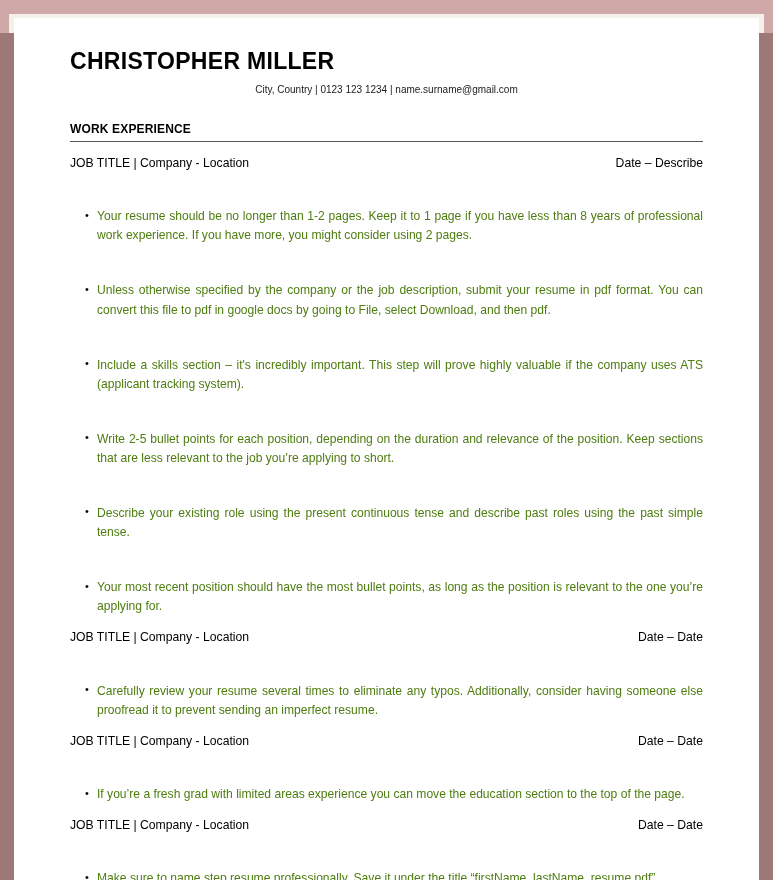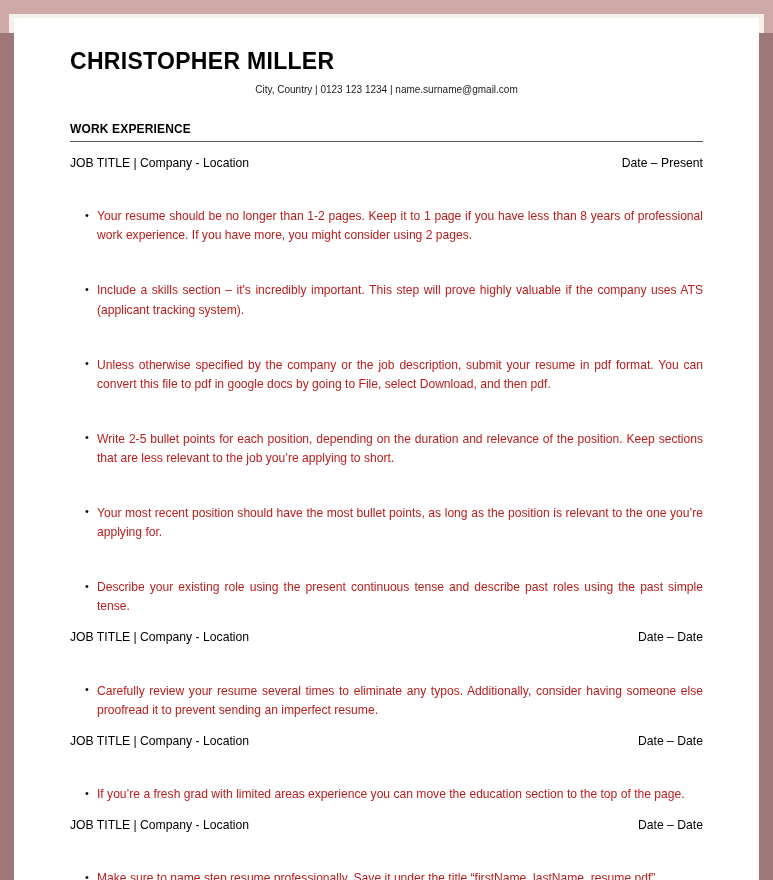--- a/index.html
+++ b/index.html
@@ -117,21 +117,21 @@
     list-style: none;
     margin: 7px 0 0 0;
     padding: 0;
   }
   .bullets li {
     position: relative;
     padding-left: 27px;
     margin-bottom: 1px;
     font-size: 12.1px;
     line-height: 1.58;
-    color: #b91c1c;
+    color: #4d7c0f;
     text-align: justify;
     text-justify: inter-word;
     margin-top: 36px;
   }
   .bullets li::before {
     content: "\2022";
     position: absolute;
     left: 15px;
     top: -0.5px;
     font-size: 11px;
@@ -153,29 +153,29 @@
       <h1 class="doc-name">CHRISTOPHER MILLER</h1>
       <p class="doc-contact">City, Country | 0123 123 1234 | name.surname@gmail.com</p>
 
       <div class="section">
         <div class="section-title">WORK EXPERIENCE</div>
         <div class="section-rule"></div>
 
         <div class="entry">
           <div class="entry-head">
             <span class="entry-title">JOB TITLE | Company - Location</span>
-            <span class="entry-date">Date – Present</span>
+            <span class="entry-date">Date – Describe</span>
           </div>
           <ul class="bullets">
             <li>Your resume should be no longer than 1-2 pages. Keep it to 1 page if you have less than 8 years of professional work experience. If you have more, you might consider using 2 pages.</li>
+            <li>Unless otherwise specified by the company or the job description, submit your resume in pdf format. You can convert this file to pdf in google docs by going to File, select Download, and then pdf.</li>
             <li>Include a skills section – it's incredibly important. This step will prove highly valuable if the company uses ATS (applicant tracking system).</li>
-            <li>Unless otherwise specified by the company or the job description, submit your resume in pdf format. You can convert this file to pdf in google docs by going to File, select Download, and then pdf.</li>
             <li>Write 2-5 bullet points for each position, depending on the duration and relevance of the position. Keep sections that are less relevant to the job you’re applying to short.</li>
+            <li>Describe your existing role using the present continuous tense and describe past roles using the past simple tense.</li>
             <li>Your most recent position should have the most bullet points, as long as the position is relevant to the one you’re applying for.</li>
-            <li>Describe your existing role using the present continuous tense and describe past roles using the past simple tense.</li>
           </ul>
         </div>
 
         <div class="entry">
           <div class="entry-head">
             <span class="entry-title">JOB TITLE | Company - Location</span>
             <span class="entry-date">Date – Date</span>
           </div>
           <ul class="bullets">
             <li>Carefully review your resume several times to eliminate any typos. Additionally, consider having someone else proofread it to prevent sending an imperfect resume.</li>

